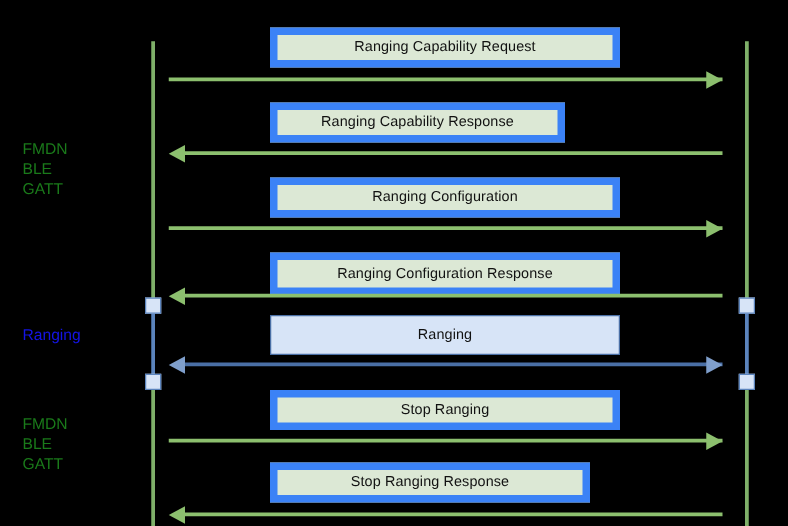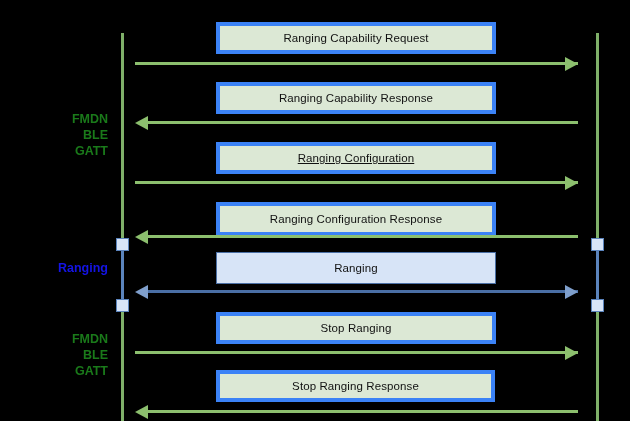--- a/index.html
+++ b/index.html
@@ -39,21 +39,21 @@
     box-sizing: border-box;
     display: flex;
     align-items: center;
     justify-content: center;
     font-size: 11.5px;
     color: #111111;
     letter-spacing: 0.1px;
   }
   .msg-box.green {
     background: #dce8d5;
-    border: 4px solid #3b82f6;
+    border: 6px solid #3b82f6;
   }
   .msg-box.blue {
     background: #d7e4f7;
     border: 1px solid #4a6fa5;
   }
 
   
   .arrow-line {
     position: absolute;
     height: 3px;
@@ -83,23 +83,23 @@
   }
   .arrow-head.left.blue {
     border-top: 7px solid transparent;
     border-bottom: 7px solid transparent;
     border-right: 13px solid #7f9fcc;
   }
 
   
   .phase-label {
     position: absolute;
-    text-align: right;
+    text-align: left;
     font-size: 12.5px;
-    font-weight: bold;
+    font-weight: normal;
     line-height: 16px;
     white-space: pre-line;
   }
   .phase-label.green { color: #1a7a1a; }
   .phase-label.blue  { color: #1414e6; }
 </style>
 </head>
 <body>
 
 <div id="canvas">
@@ -128,38 +128,38 @@
   <div class="phase-label blue" style="left:18px; top:260px; width:90px;">Ranging</div>
 
   <div class="phase-label green" style="left:18px; top:331px; width:90px;">FMDN
 BLE
 GATT</div>
 
   <div class="msg-box green" style="left:216px; top:22px; width:280px; height:32px;">Ranging Capability Request</div>
   <div class="arrow-line green" style="left:135px; top:62px; width:443px;"></div>
   <div class="arrow-head right green" style="left:565px; top:56.5px;"></div>
 
-  <div class="msg-box green" style="left:216px; top:82px; width:280px; height:32px;">Ranging Capability Response</div>
+  <div class="msg-box green" style="left:216px; top:82px; width:236px; height:32px;">Ranging Capability Response</div>
   <div class="arrow-line green" style="left:148px; top:121px; width:430px;"></div>
   <div class="arrow-head left green" style="left:135px; top:115.5px;"></div>
 
-  <div class="msg-box green" style="left:216px; top:142px; width:280px; height:32px;text-decoration:underline;">Ranging Configuration</div>
+  <div class="msg-box green" style="left:216px; top:142px; width:280px; height:32px;">Ranging Configuration</div>
   <div class="arrow-line green" style="left:135px; top:181px; width:443px;"></div>
   <div class="arrow-head right green" style="left:565px; top:175.5px;"></div>
 
   <div class="msg-box green" style="left:216px; top:202px; width:280px; height:34px;">Ranging Configuration Response</div>
   <div class="arrow-line green" style="left:148px; top:235px; width:430px;"></div>
   <div class="arrow-head left green" style="left:135px; top:229.5px;"></div>
 
   <div class="msg-box blue" style="left:216px; top:252px; width:280px; height:32px;">Ranging</div>
   <div class="arrow-line blue" style="left:148px; top:290px; width:430px;"></div>
   <div class="arrow-head left blue" style="left:135px; top:284.5px;"></div>
   <div class="arrow-head right blue" style="left:565px; top:284.5px;"></div>
 
   <div class="msg-box green" style="left:216px; top:312px; width:280px; height:32px;text-align:right;">Stop Ranging</div>
   <div class="arrow-line green" style="left:135px; top:351px; width:443px;"></div>
   <div class="arrow-head right green" style="left:565px; top:345.5px;"></div>
 
-  <div class="msg-box green" style="left:216px; top:370px; width:279px; height:32px;">Stop Ranging Response</div>
+  <div class="msg-box green" style="left:216px; top:370px; width:256px; height:32px;">Stop Ranging Response</div>
   <div class="arrow-line green" style="left:148px; top:410px; width:430px;"></div>
   <div class="arrow-head left green" style="left:135px; top:404.5px;"></div>
 
 </div>
 
 </body></html>

